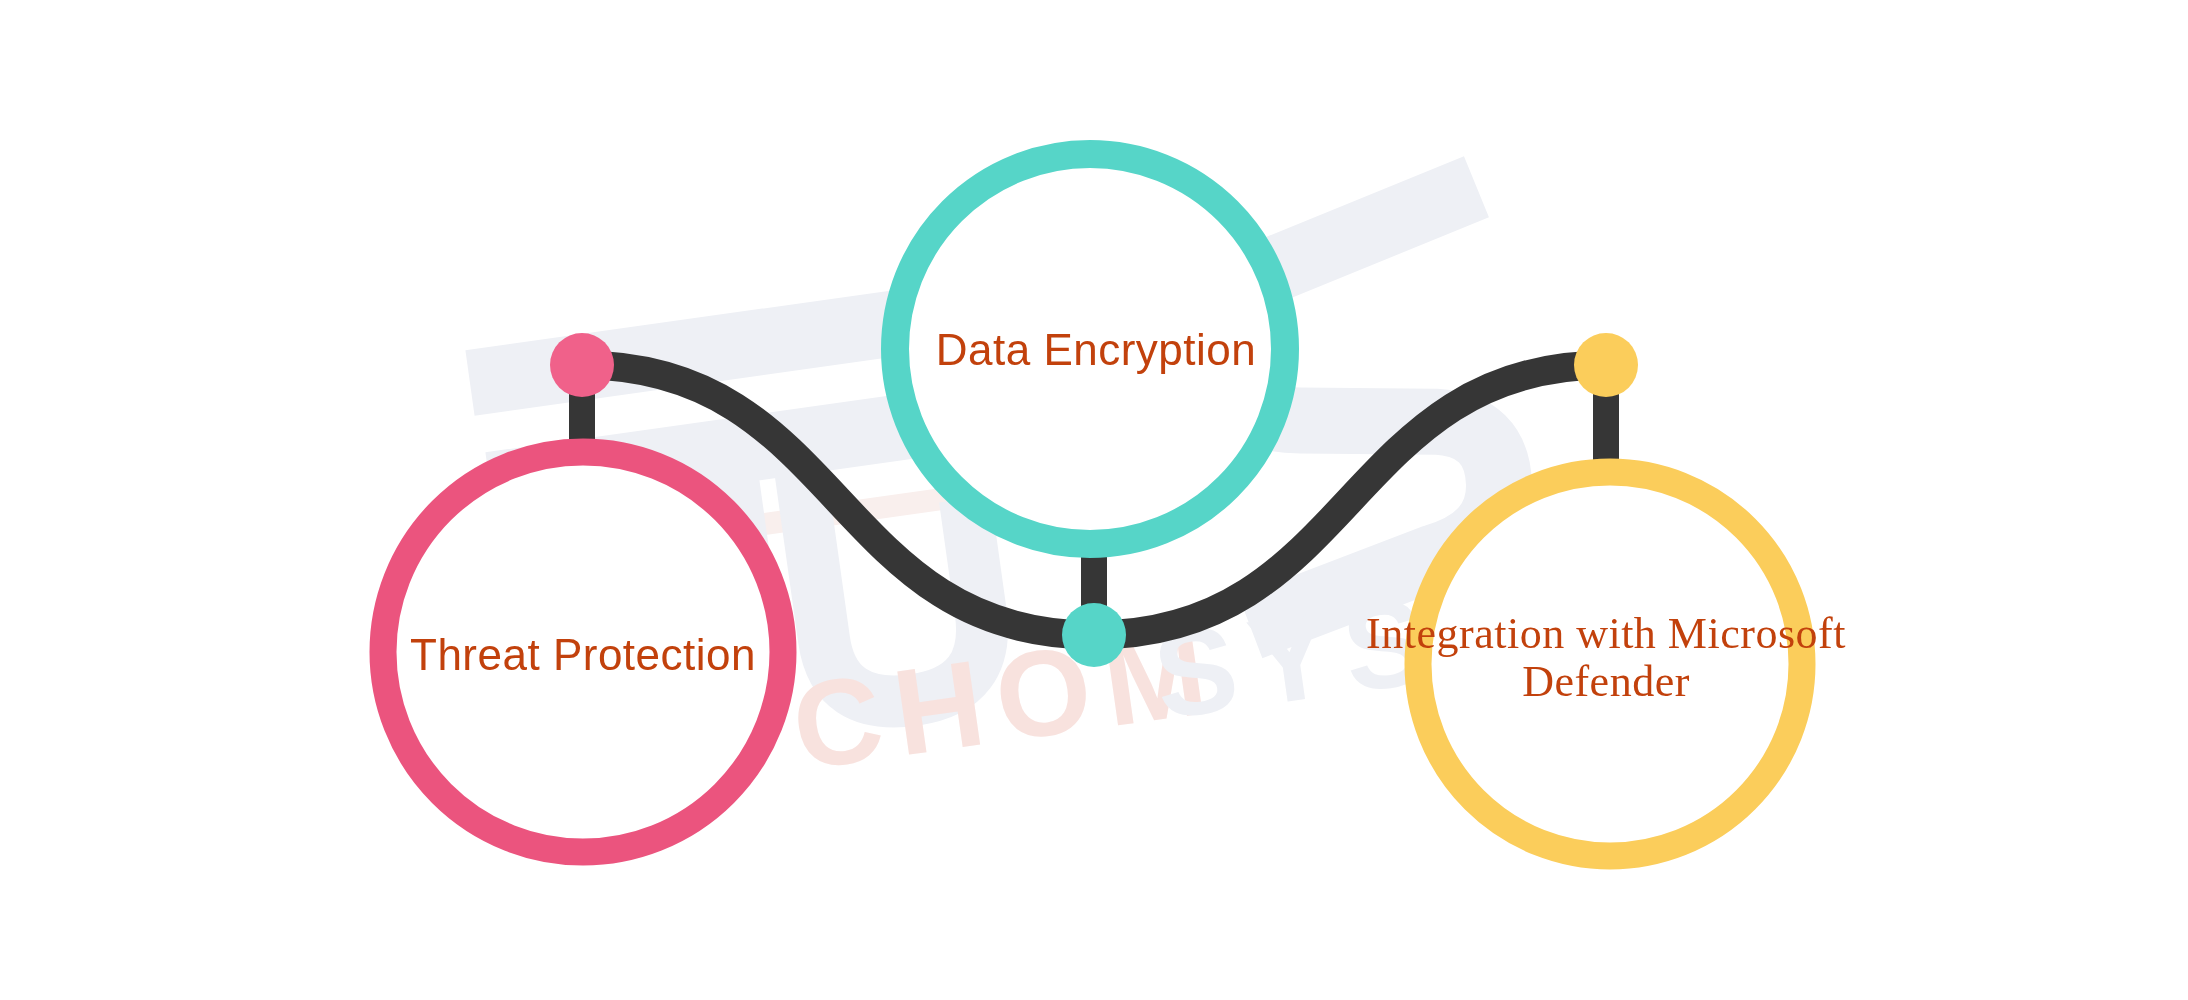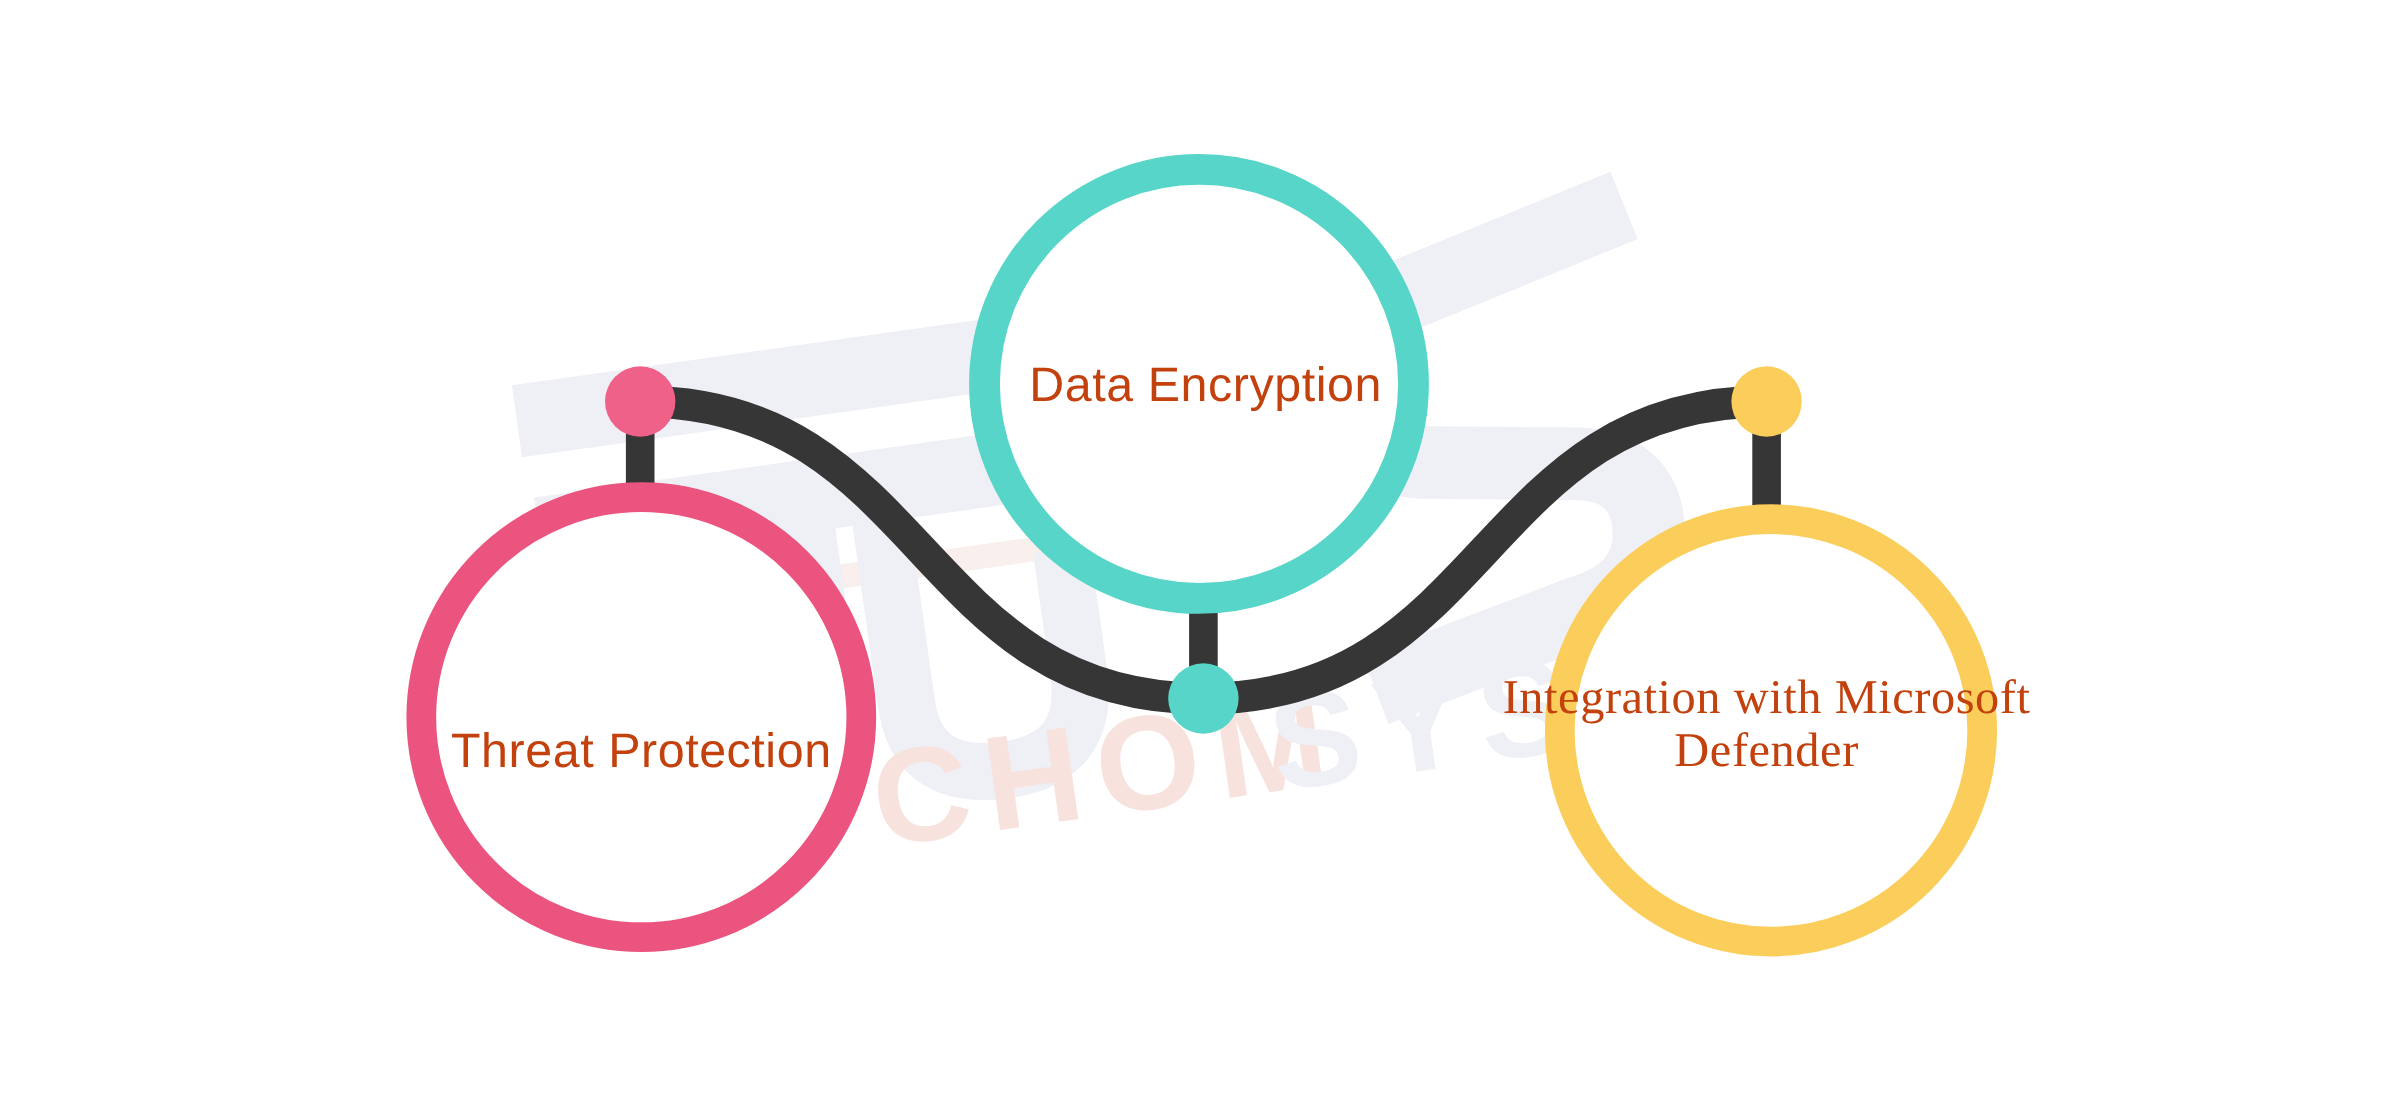--- a/index.html
+++ b/index.html
@@ -67,19 +67,19 @@
 
     <circle cx="583" cy="652" r="200" fill="#ffffff" stroke-width="27" stroke="#EB547E"></circle>
     <circle cx="1090" cy="349" r="195" fill="#ffffff" stroke-width="28" stroke="#56D5C8"></circle>
     <circle cx="1610" cy="664" r="192" fill="#ffffff" stroke-width="27" stroke="#FBCD5B"></circle>
 
     <circle cx="582" cy="365" r="32" fill="#F0618A"></circle>
     <circle cx="1094" cy="635" r="32" fill="#56D5C8"></circle>
     <circle cx="1606" cy="365" r="32" fill="#FBCD5B"></circle>
   </svg>
 
-  <div class="node-label" style="left:583px; top:655px;margin-top:28px;">Threat Protection</div>
+  <div class="node-label" style="left:583px; top:655px;">Threat Protection</div>
 
   <div class="node-label" style="left:1096px; top:350px;">Data Encryption</div>
 
   <div class="node-label wrap" style="left:1606px; top:658px;font-family:Liberation Serif, serif;">Integration with Microsoft Defender</div>
 
 </div>
 
 </body></html>

